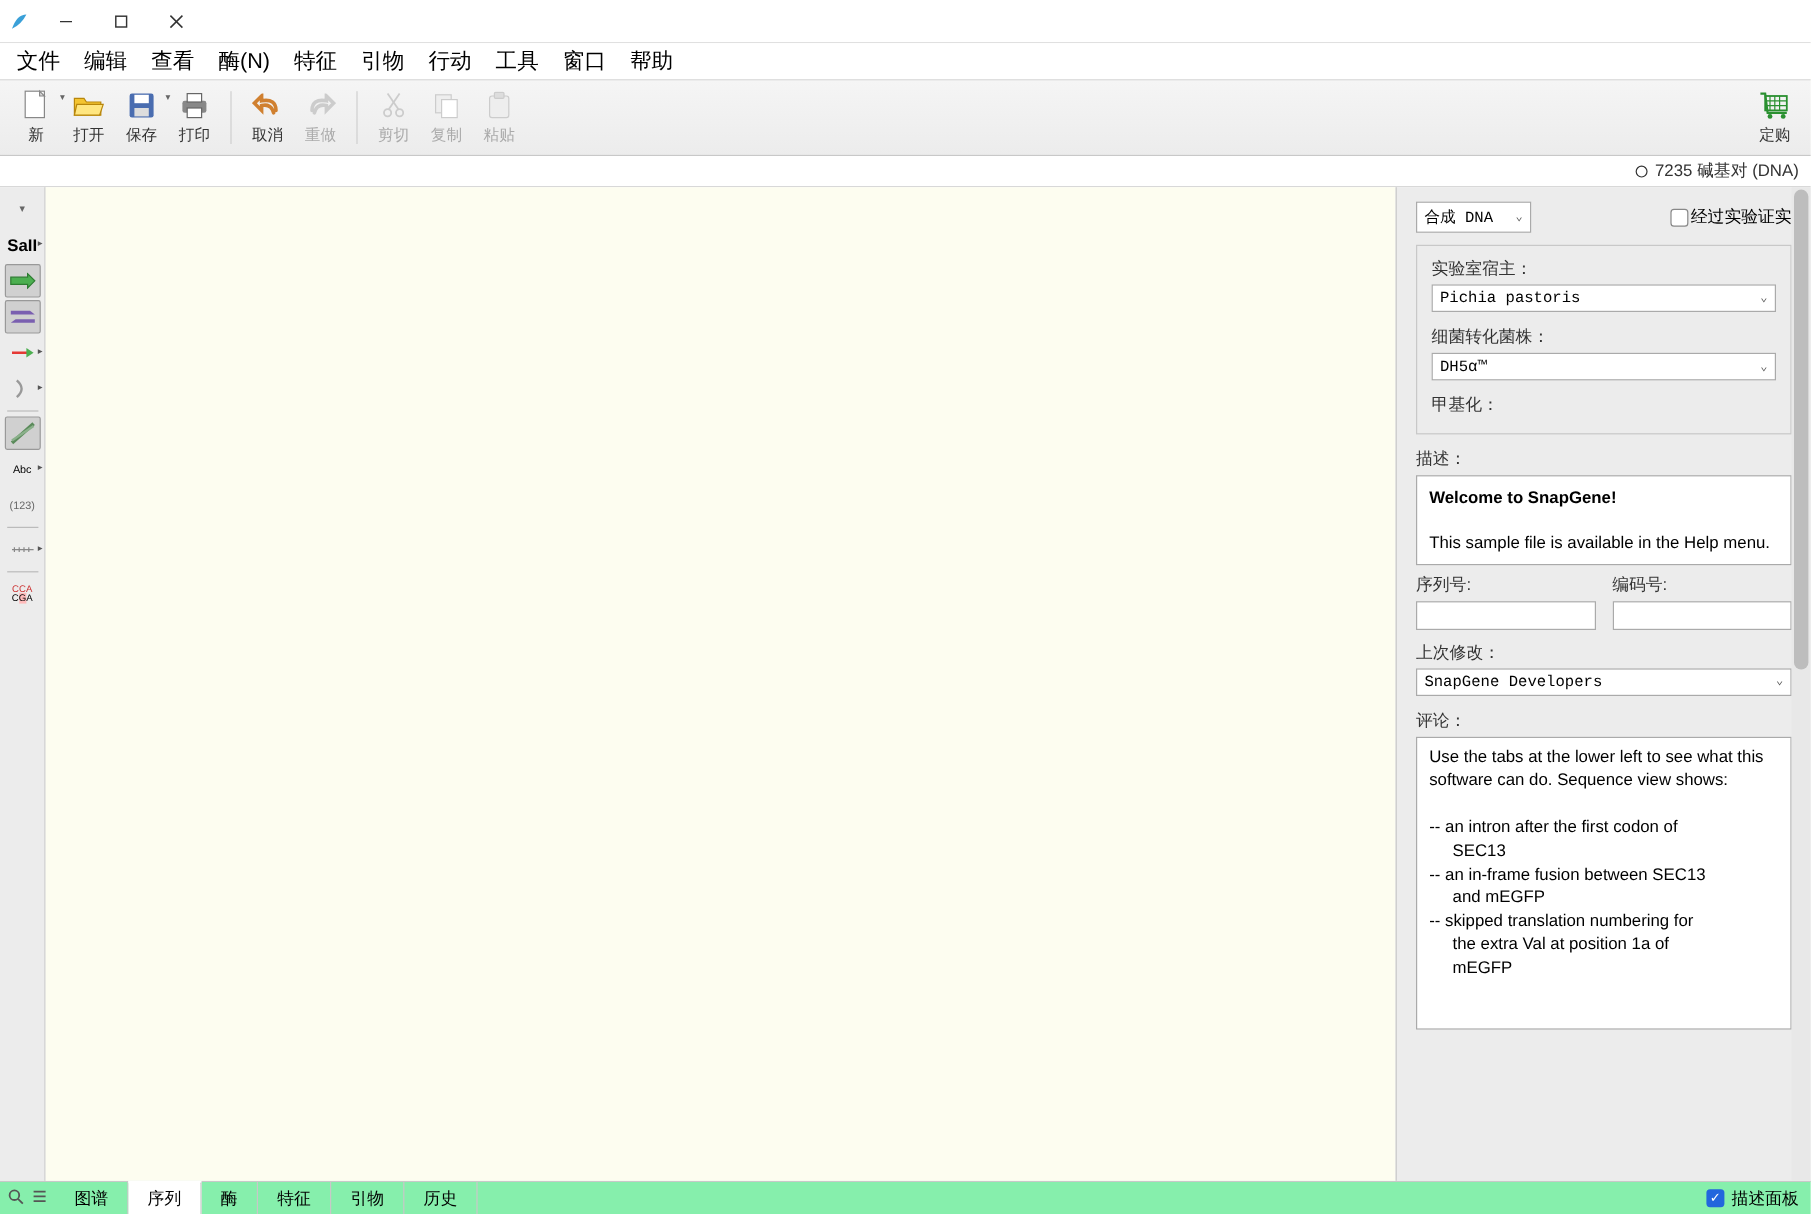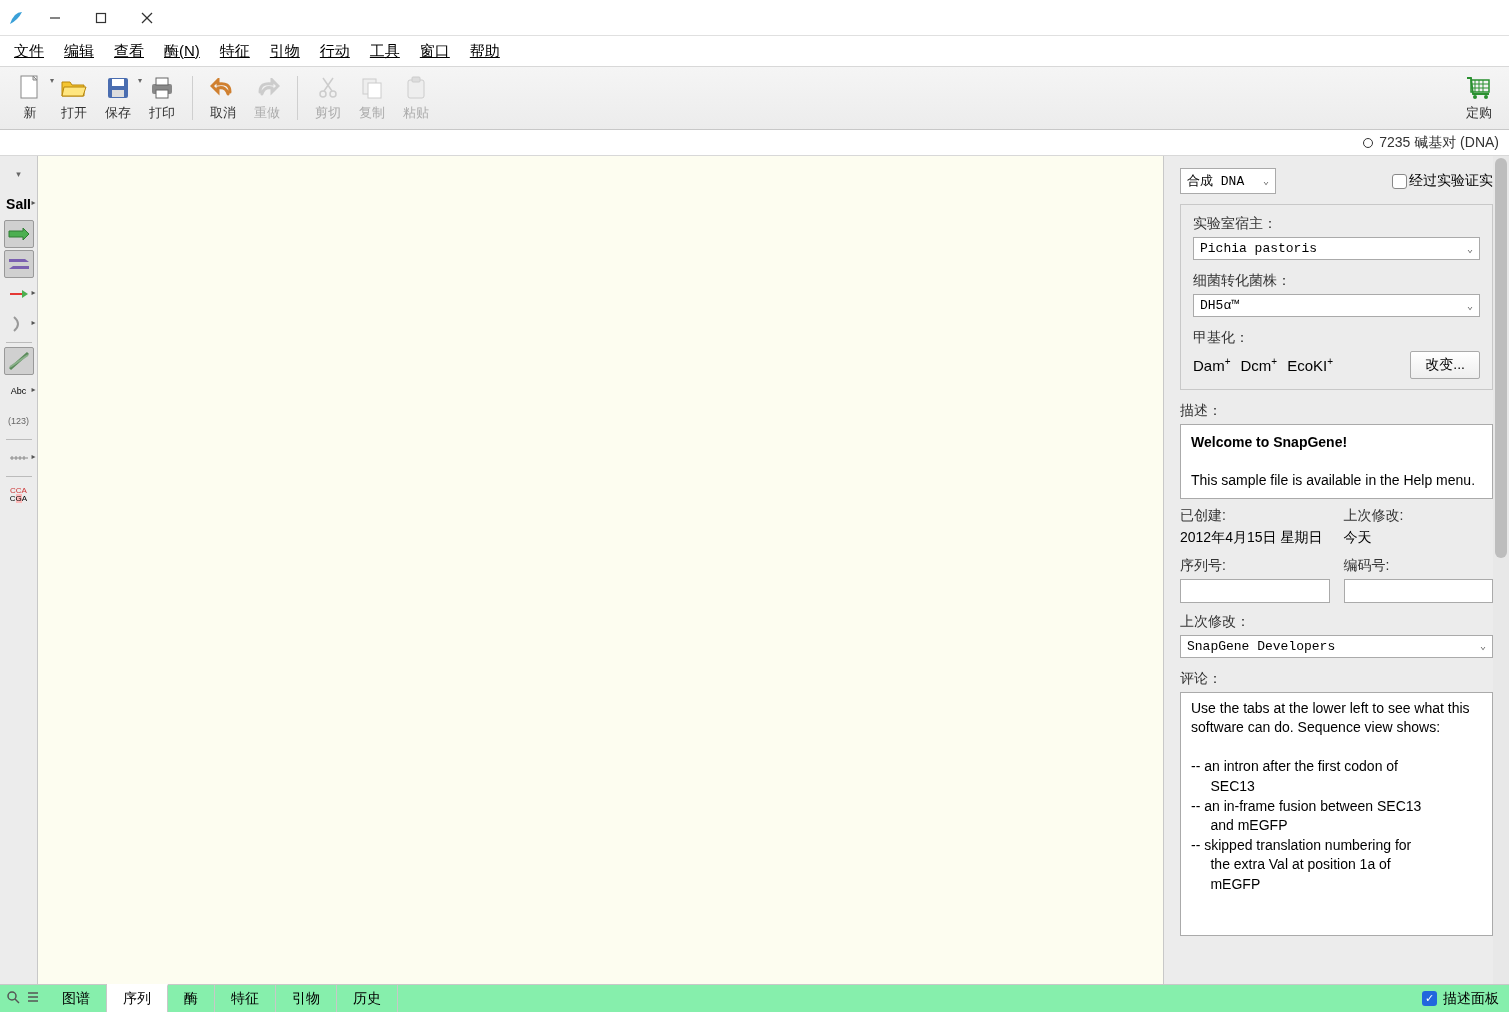--- a/index.html
+++ b/index.html
@@ -6,21 +6,21 @@
 body { font-family: "Microsoft YaHei", "Segoe UI", sans-serif; font-size: 13px; background: #fff; overflow: hidden; width: 1509px; height: 1012px; }
 
 .titlebar { height: 36px; display: flex; align-items: center; padding: 0 8px; background: #fff; border-bottom: 1px solid #e0e0e0; }
 .titlebar .icon-feather { width: 16px; height: 16px; margin-right: 8px; }
 .titlebar .title { font-size: 14px; color: #333; flex: 1; }
 .titlebar .title .sub { color: #666; }
 .win-controls { display: flex; gap: 0; }
 .win-btn { width: 46px; height: 30px; display: flex; align-items: center; justify-content: center; cursor: pointer; }
 
 .menubar { height: 30px; display: flex; align-items: center; padding: 0 4px; background: #fff; }
-.menubar .menu-item { padding: 4px 10px; font-size: 15px; cursor: pointer; text-decoration: underline; }
+.menubar .menu-item { padding: 4px 10px; font-size: 18px; cursor: pointer; }
 
 .toolbar { height: 64px; background: linear-gradient(#f5f5f5,#ececec); border-top: 1px solid #d8d8d8; border-bottom: 1px solid #c8c8c8; display: flex; align-items: center; padding: 0 8px; }
 .tb-btn { display: flex; flex-direction: column; align-items: center; padding: 2px 8px; font-size: 13px; color: #333; cursor: pointer; position: relative; }
 .tb-btn.disabled { color: #aaa; }
 .tb-icon { width: 28px; height: 28px; display: flex; align-items: center; justify-content: center; margin-bottom: 2px; }
 .tb-sep { width: 1px; height: 44px; background: #cfcfcf; margin: 0 8px; }
 .tb-spacer { flex: 1; }
 .tb-drop { position:absolute; top:4px; right:-2px; font-size:8px; color:#666;}
 
 .infobar { height: 26px; background: #fff; border-bottom: 1px solid #d8d8d8; display: flex; align-items: center; justify-content: flex-end; padding: 0 10px; font-size: 14px; color: #333; }
@@ -303,46 +303,29 @@
       <div class="dropdown" style="width:100%;margin-bottom:12px">
         <span>Pichia pastoris</span>
           <span class="chev">⌄</span>
       </div>
       <div class="label">细菌转化菌株：</div>
       <div class="dropdown" style="width:100%;margin-bottom:12px">
         <span>DH5α™</span>
           <span class="chev">⌄</span>
       </div>
       <div class="label">甲基化：</div>
-      <div style="display:flex;align-items:center;gap:10px">
-        <span class="methyl"><span>Dam</span><sup>+</sup></span>
-        <span class="methyl"><span>Dcm</span><sup>+</sup></span>
-        <span class="methyl"><span>EcoKI</span><sup>+</sup></span>
-        <div style="flex:1"></div>
-        <button class="btn">改变...</button>
-      </div>
     </div>
 
     <div class="label">描述：</div>
     <div class="desc-box">
       <div class="bold">Welcome to SnapGene!</div>
       <br>
       <div>This sample file is available in the Help menu.</div>
     </div>
 
-    <div class="two-col">
-      <div>
-        <div class="label">已创建:</div>
-        <div style="font-size:14px">2012年4月15日  星期日</div>
-      </div>
-      <div>
-        <div class="label">上次修改:</div>
-        <div style="font-size:14px">今天</div>
-      </div>
-    </div>
 
     <div class="two-col">
       <div>
         <div class="label">序列号:</div>
         <input class="small-input" type="text" style="">
       </div>
       <div>
         <div class="label">编码号:</div>
         <input class="small-input" type="text" style="">
       </div>

